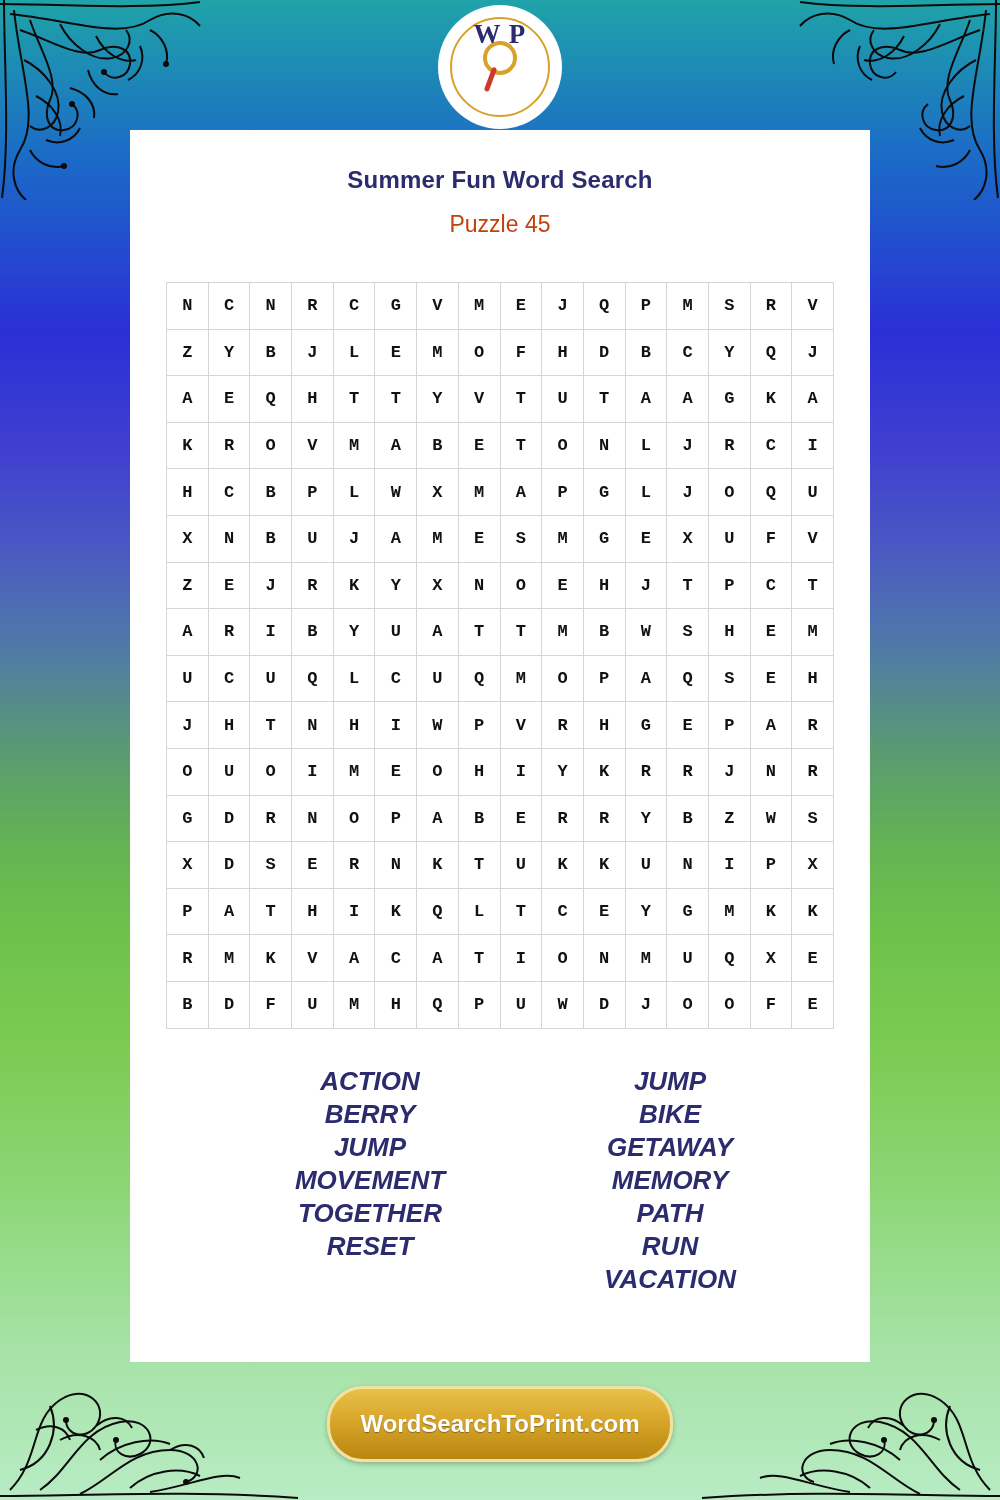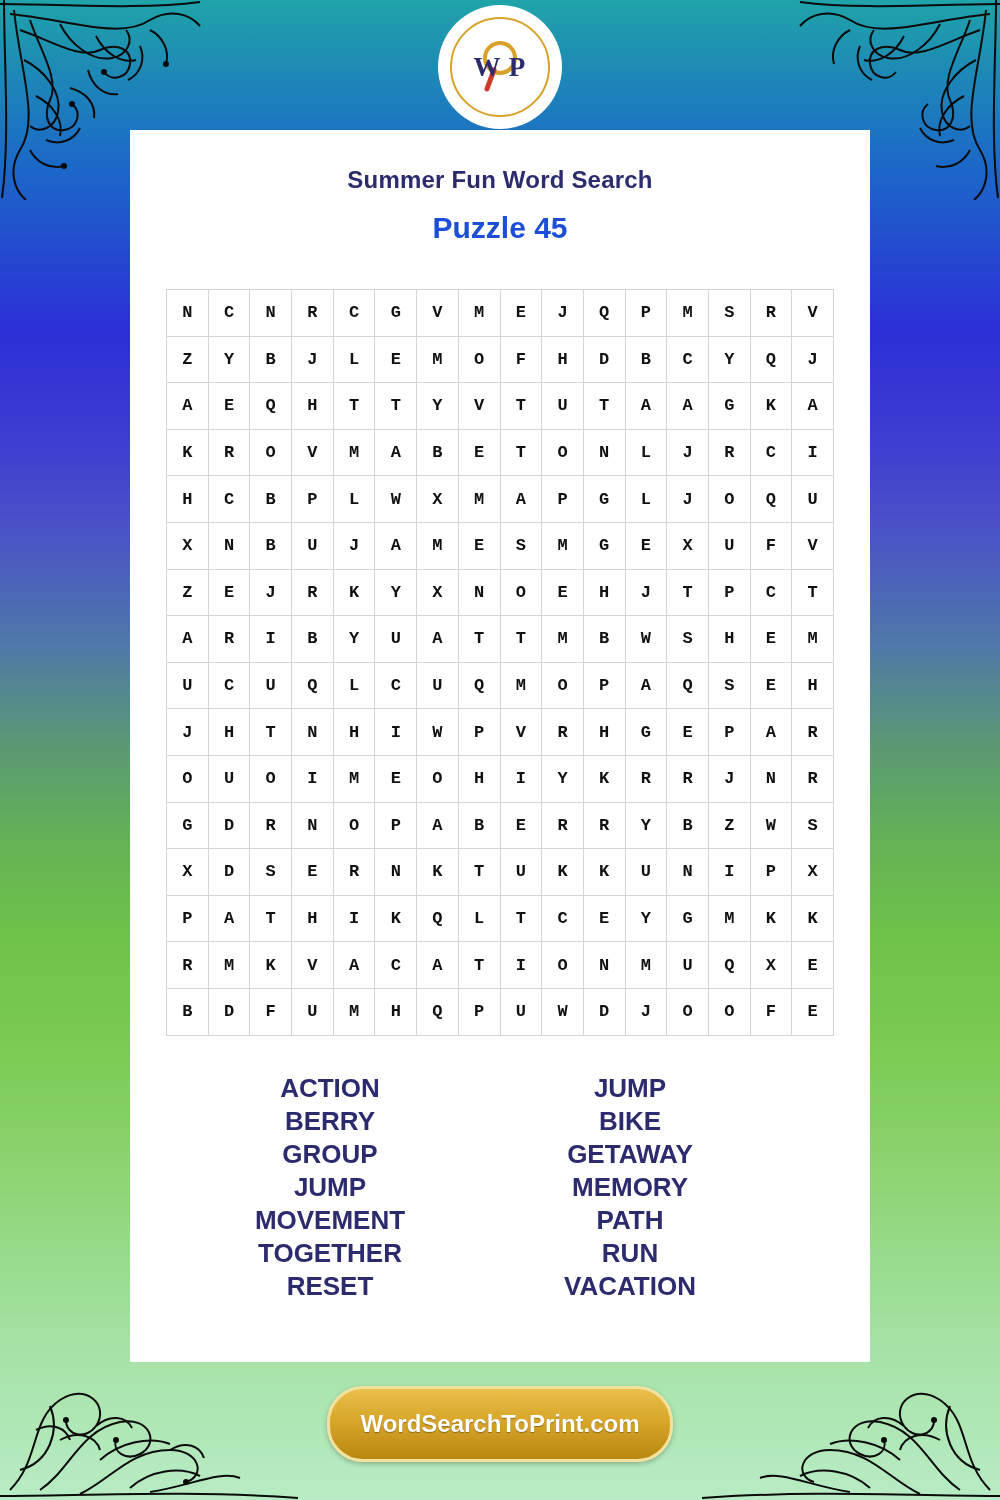--- a/index.html
+++ b/index.html
@@ -60,21 +60,20 @@
     align-items: center;
     justify-content: center;
     z-index: 5;
   }
   .logo-inner {
     width: 96px;
     height: 96px;
     border-radius: 50%;
     border: 2px solid #d8a12a;
     display: flex;
-    align-items: center;
     justify-content: center;
     position: relative;
   }
   .logo-text {
     font-family: "Liberation Serif", serif;
     font-weight: bold;
     font-size: 27px;
     color: #2b2b6e;
     letter-spacing: 1px;
     position: relative;
@@ -103,23 +102,23 @@
   .title {
     text-align: center;
     color: #2b2b6e;
     font-size: 24px;
     font-weight: bold;
     margin-top: 36px;
     letter-spacing: 0.2px;
   }
   .subtitle {
     text-align: center;
-    color: #1d4ed8;
-    font-size: 30px;
-    font-weight: bold;
+    color: #c2410c;
+    font-size: 23px;
+    font-weight: normal;
     margin-top: 17px;
   }
   .grid-wrap {
     margin: 44px auto 0 auto;
     width: 668px;
   }
   table.grid {
     border-collapse: collapse;
     width: 100%;
     table-layout: fixed;
@@ -131,21 +130,22 @@
     vertical-align: middle;
     font-family: "Liberation Mono", monospace;
     font-size: 17px;
     color: #111111;
     font-weight: bold;
   }
   .words {
     margin: 36px auto 0 auto;
     width: 640px;
     display: flex;
-    justify-content: flex-start;
+    justify-content: flex-end;
+    font-style: italic;
   }
   .word-col {
     width: 300px;
     text-align: center;
   }
   .word {
     color: #2b2b6e;
     font-size: 26px;
     font-weight: bold;
     line-height: 1.27;
@@ -578,21 +578,20 @@
               <td>E</td>
             </tr>
           </tbody>
       </table>
     </div>
 
     <div class="words">
       <div class="word-col" id="word-col-left">
           <div class="word">ACTION</div>
           <div class="word">BERRY</div>
-          <div class="word">GROUP</div>
           <div class="word">JUMP</div>
           <div class="word">MOVEMENT</div>
           <div class="word">TOGETHER</div>
           <div class="word">RESET</div>
         </div>
       <div class="word-col" id="word-col-right">
           <div class="word">JUMP</div>
           <div class="word">BIKE</div>
           <div class="word">GETAWAY</div>
           <div class="word">MEMORY</div>

